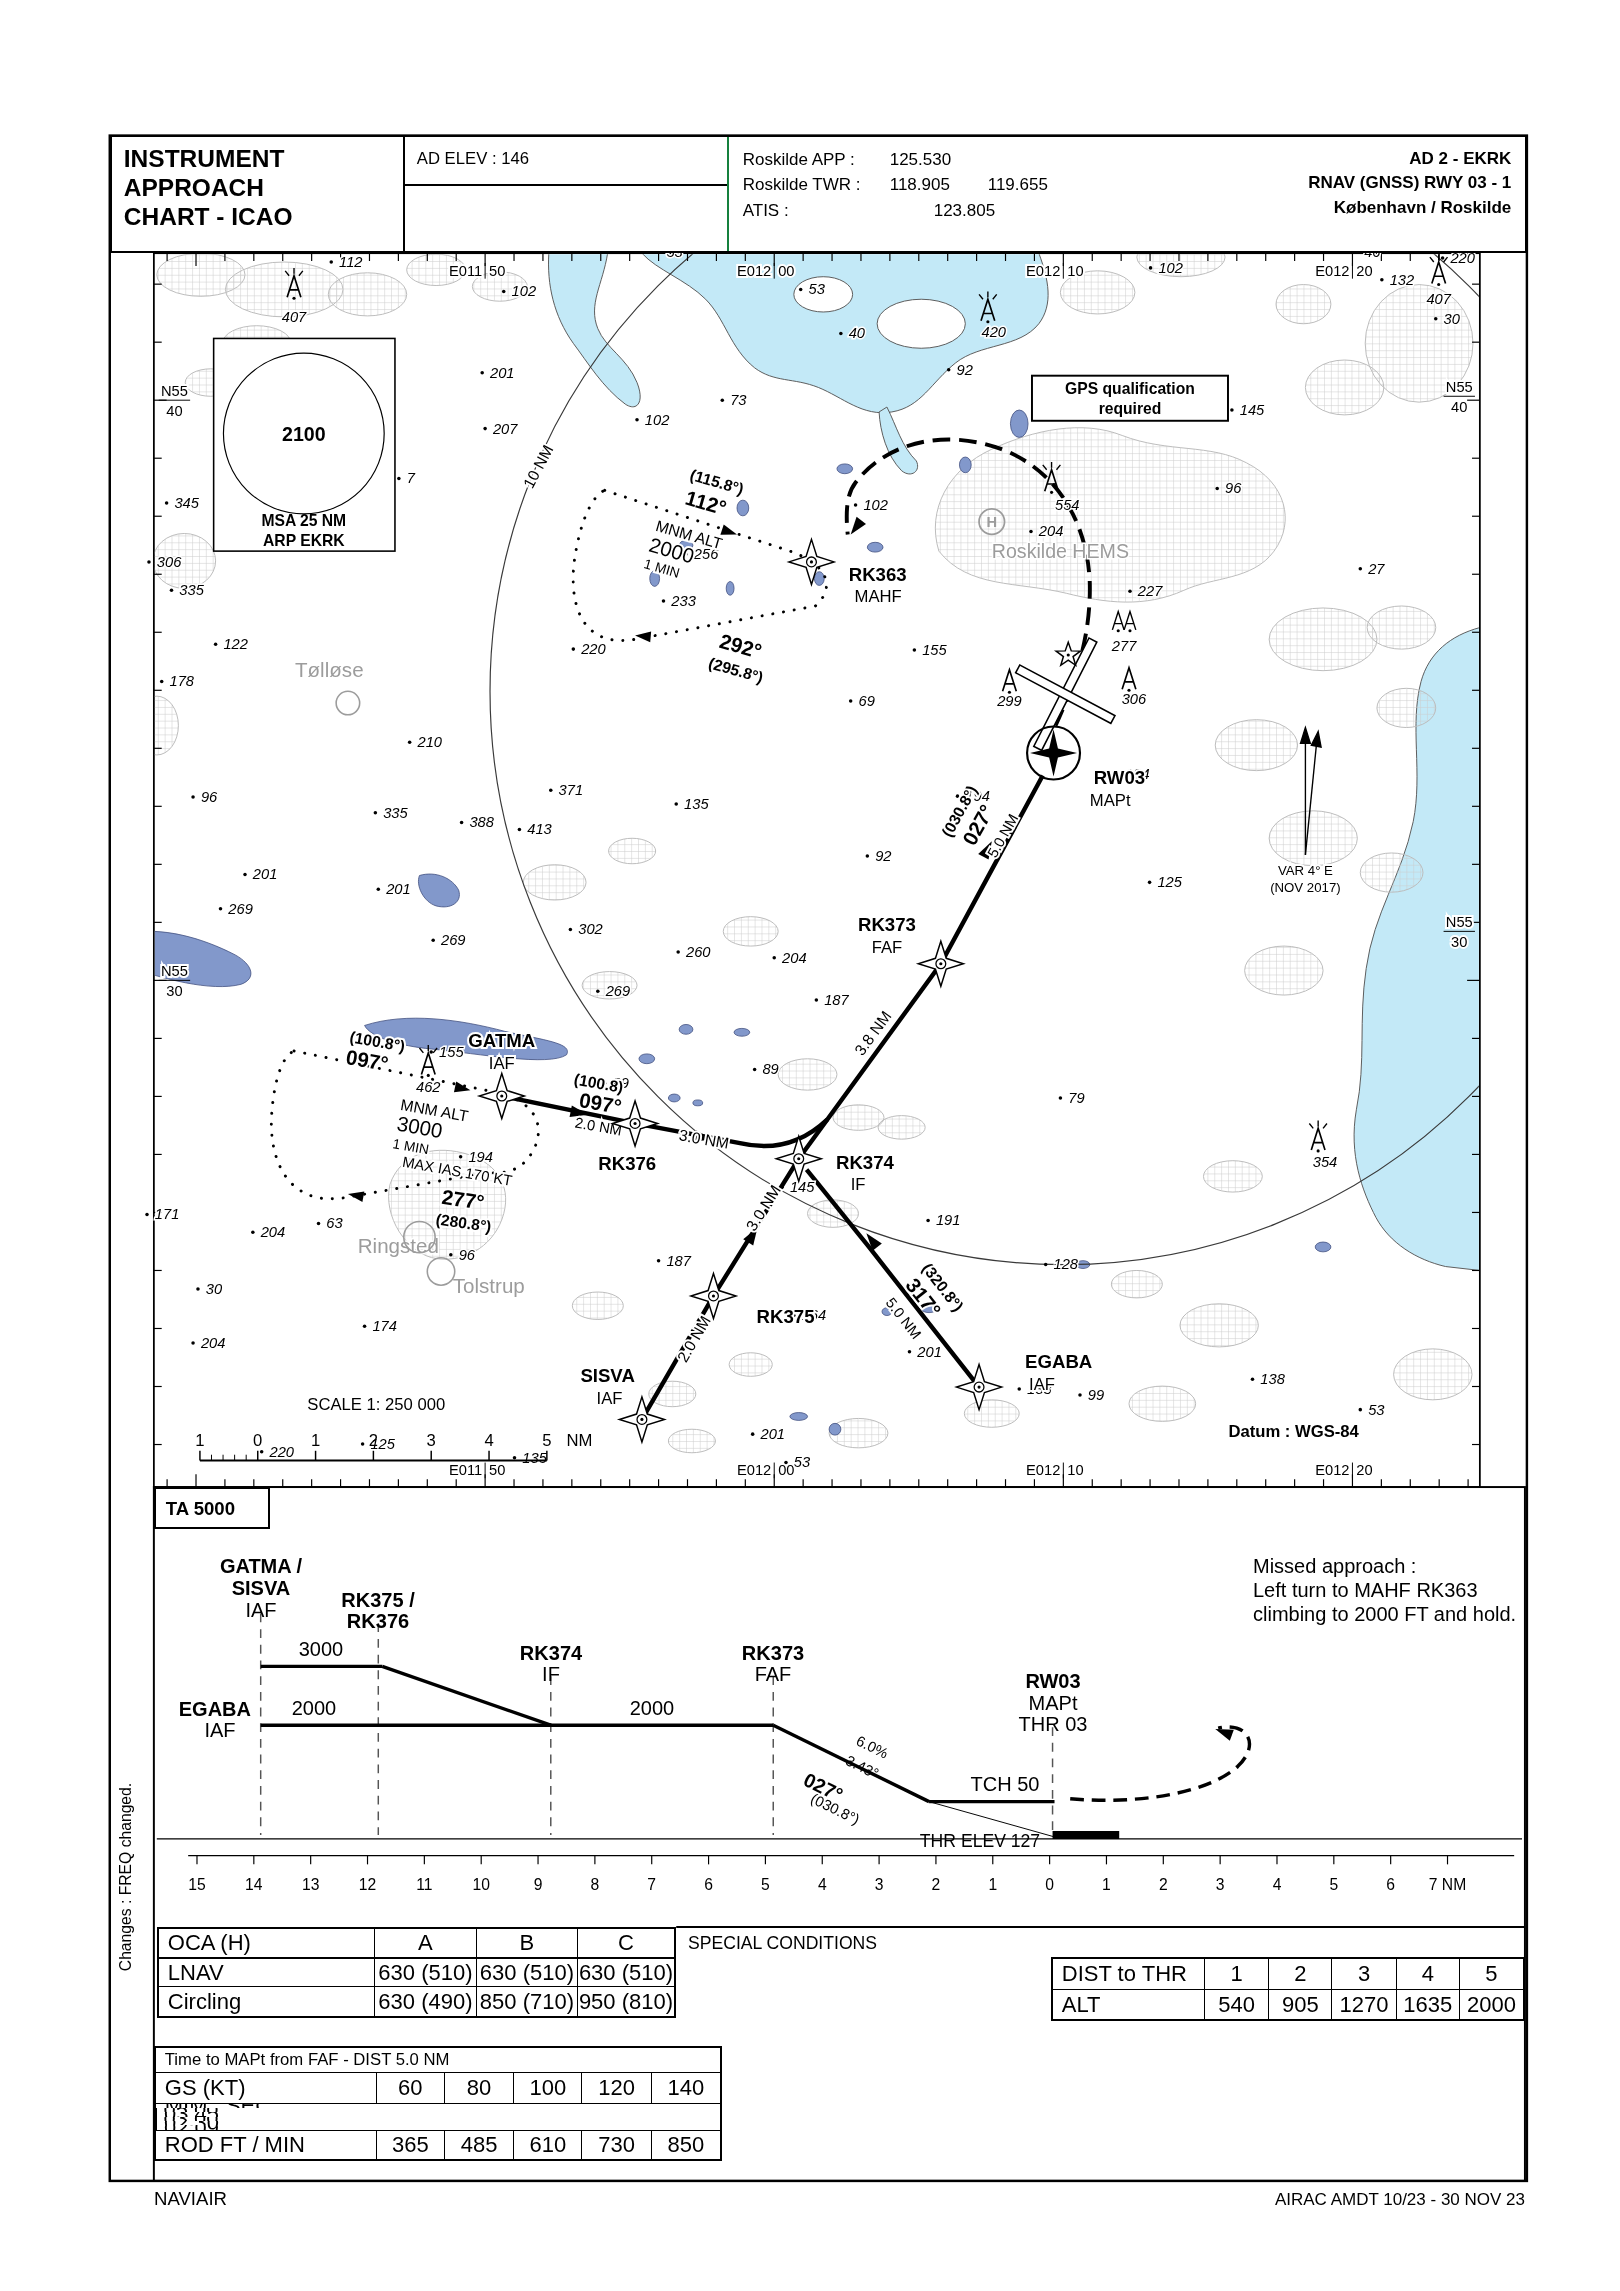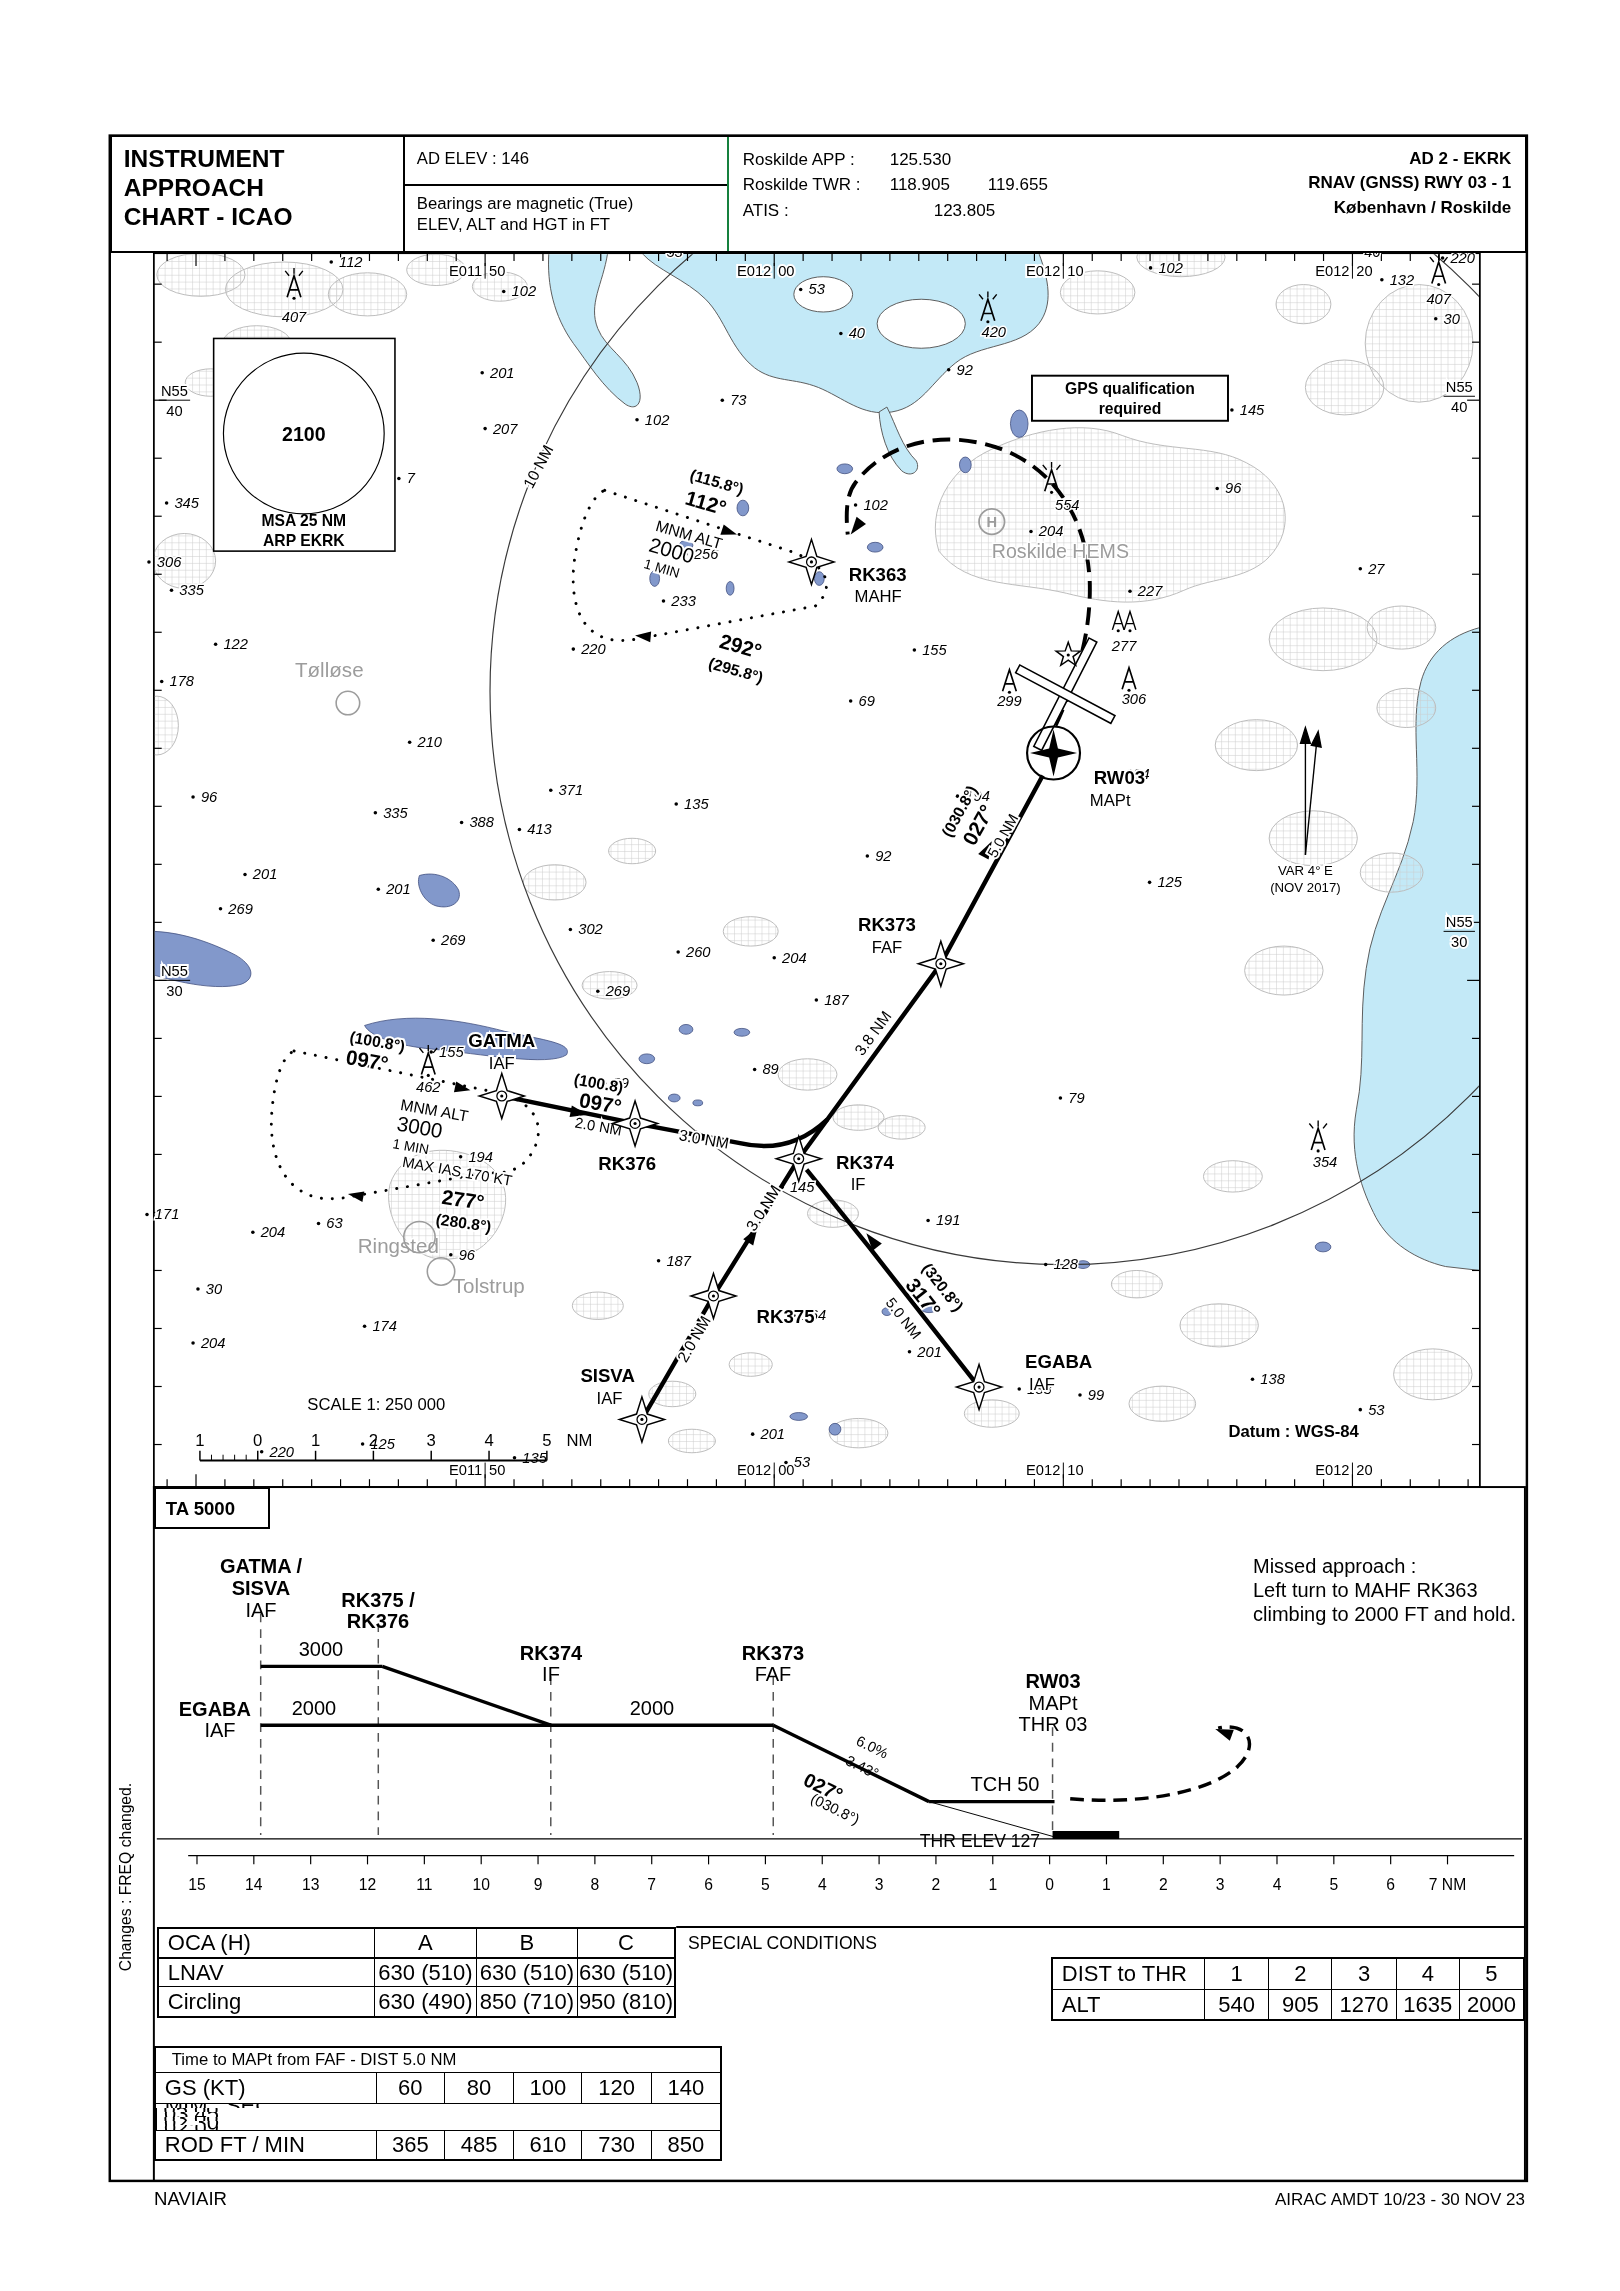--- a/index.html
+++ b/index.html
@@ -797,24 +797,20 @@
 </svg>
 
 <div class="hdr">
   <div class="hcell hc1">
     <div>INSTRUMENT</div>
     <div>APPROACH</div>
     <div>CHART - ICAO</div>
   </div>
   <div class="hcell hc2">
     <div class="hc2a">AD ELEV : 146</div>
-    <div class="hc2b">
-      <div>Bearings are magnetic (True)</div>
-      <div>ELEV, ALT and HGT in FT</div>
-    </div>
   </div>
   <div class="hcell hc3">
     <div class="frow">
           <span class="flab">Roskilde APP :</span>
           <span class="fv1">125.530</span>
         </div>
     <div class="frow">
           <span class="flab">Roskilde TWR :</span>
           <span class="fv1">118.905</span>
           <span>119.655</span>
@@ -892,21 +888,21 @@
       <div class="gtr" style="height: 30px; border-top: 1.2px solid rgb(0, 0, 0);">
         <div class="gtd first" style="width: 153px;">ALT</div>
         <div class="gtd" style="width: 65px; border-left: 1.2px solid rgb(0, 0, 0);">540</div>
         <div class="gtd" style="width: 64px; border-left: 1.2px solid rgb(0, 0, 0);">905</div>
         <div class="gtd" style="width: 65px; border-left: 1.2px solid rgb(0, 0, 0);">1270</div>
         <div class="gtd" style="width: 64px; border-left: 1.2px solid rgb(0, 0, 0);">1635</div>
         <div class="gtd" style="width: 65px; border-left: 1.2px solid rgb(0, 0, 0);">2000</div>
       </div>
     </div>
 <div id="tbl-time" class="gtbl" style="left: 154px; top: 2046px; width: 568px;">
-      <div class="gtr" style="height: 24.5px; border-bottom: 1.5px solid rgb(0, 0, 0); padding-left: 7px;">
+      <div class="gtr" style="height: 24.5px; border-bottom: 1.5px solid rgb(0, 0, 0);">
         <div class="gtd first" style="width: 568px; font-size: 16.7px;">Time to MAPt from FAF - DIST 5.0 NM</div>
       </div>
       <div class="gtr" style="height: 30px; border-top: none;">
         <div class="gtd first" style="width: 222px;">GS (KT)</div>
         <div class="gtd" style="width: 69px; border-left: 1.2px solid rgb(0, 0, 0);">60</div>
         <div class="gtd" style="width: 70px; border-left: 1.2px solid rgb(0, 0, 0);">80</div>
         <div class="gtd" style="width: 69px; border-left: 1.2px solid rgb(0, 0, 0);">100</div>
         <div class="gtd" style="width: 70px; border-left: 1.2px solid rgb(0, 0, 0);">120</div>
         <div class="gtd" style="width: 70px; border-left: 1.2px solid rgb(0, 0, 0);">140</div>
       </div>

